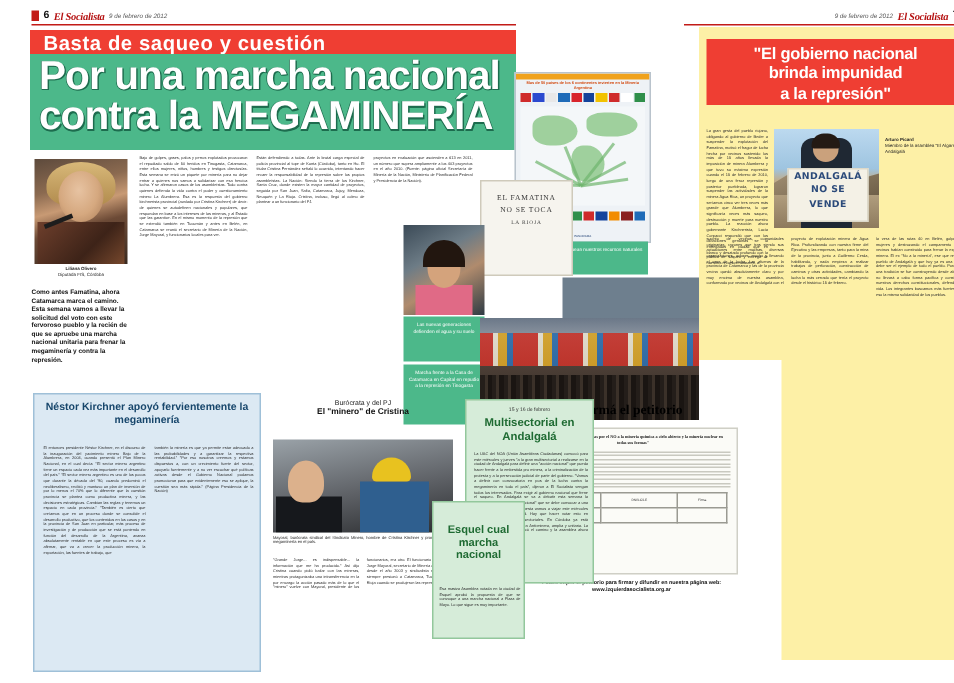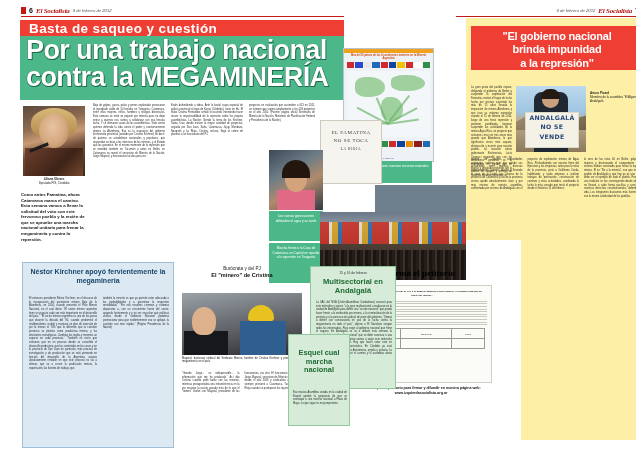--- a/index.html
+++ b/index.html
@@ -156,21 +156,21 @@
     <span class="dt">9 de febrero de 2012</span>
     <span class="mast">El Socialista</span>
     <span class="num">7</span>
     <span class="sqr"></span>
   </div>
   <div class="hrule" style="left:440px;top:16px;width:191px;"></div>
 
   <div class="kicker">Basta de saqueo y cuestión</div>
 
   <div class="greenhead">
-    <div class="l1">Por una trabajo nacional</div>
+    <div class="l1">Por una marcha nacional</div>
     <div class="l2">contra la MEGAMINERÍA</div>
   </div>
 
   <div class="photo" id="ph-olivero">
     <div class="body"></div>
     <div class="hair"></div>
     <div class="face"></div>
     <div class="mic"></div>
   </div>
   <div class="cap" style="left:5px;top:178px;width:66px;">

